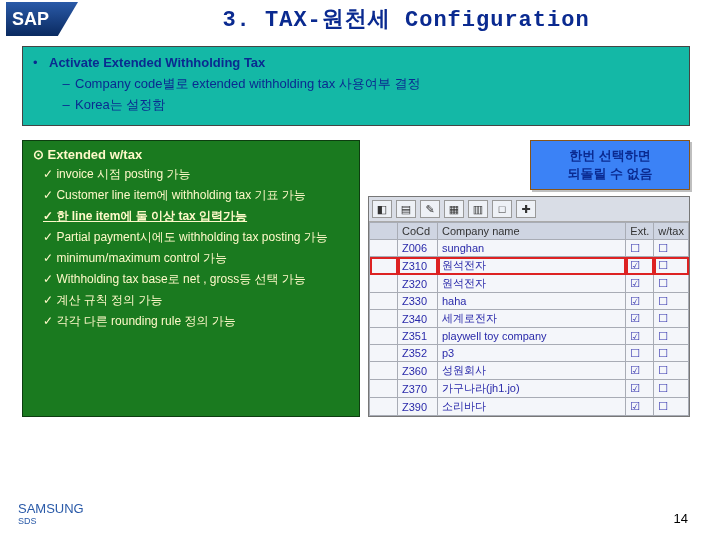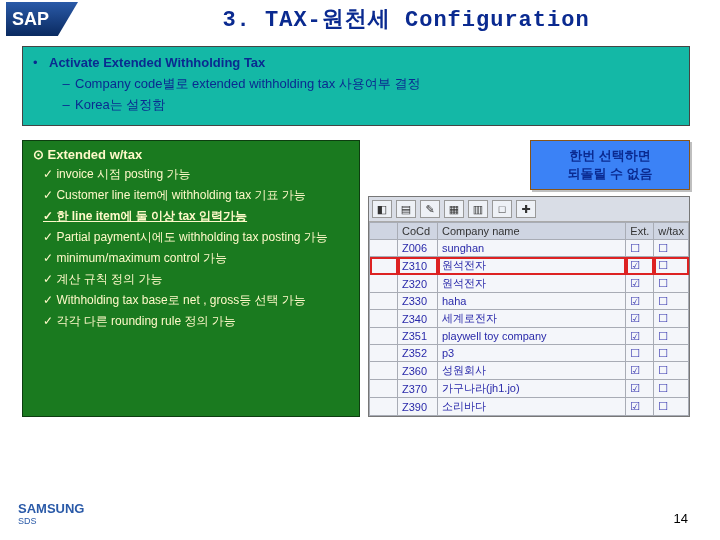--- a/index.html
+++ b/index.html
@@ -96,21 +96,21 @@
     background:#cfd5e2; color:#333; font-weight:400;
   }
   .chk { width:28px; text-align:center; }
   .cocd { width:40px; }
   .ext { width:28px; }
   .row-hl td { outline:2px solid #d22; outline-offset:-2px; }
   .footer-logo {
     position:absolute; left:18px; bottom:14px;
     font-size:9px; color:#2a5aa8;
   }
-  .footer-logo .w { font-weight:700; font-size:13px; letter-spacing:0;margin-top:30px; }
+  .footer-logo .w { font-weight:400; font-size:13px; letter-spacing:0;margin-top:30px; }
   .pagenum {
     position:absolute; right:32px; bottom:14px;
     font-size:13px; color:#000;
   }
   .check::before{content:"☑";}
   .uncheck::before{content:"☐";}
 </style>
 </head>
 <body>
 
@@ -126,22 +126,22 @@
 </div>
 
 <div class="lower">
   <div class="green-panel">
     <h3>⊙ Extended w/tax</h3>
     <div class="feat">invoice 시점 posting 가능</div>
     <div class="feat">Customer line item에 withholding tax 기표 가능</div>
     <div class="feat u">한 line item에 둘 이상 tax 입력가능</div>
     <div class="feat">Partial payment시에도 withholding tax posting 가능</div>
     <div class="feat">minimum/maximum control 가능</div>
+    <div class="feat">Withholding tax base로 net , gross등 선택 가능</div>
     <div class="feat">계산 규칙 정의 가능</div>
-    <div class="feat">Withholding tax base로 net , gross등 선택 가능</div>
     <div class="feat">각각 다른 rounding rule 정의 가능</div>
   </div>
 
   <div class="right-col">
     <div class="callout">
       <div>한번 선택하면</div>
       <div>되돌릴 수 없음</div>
     </div>
     <div class="grid-wrap">
       <div class="toolbar">

